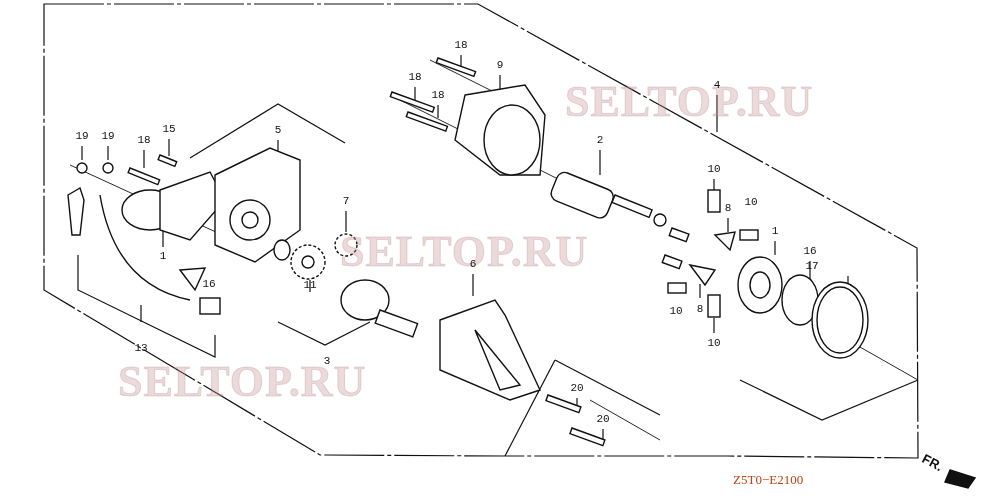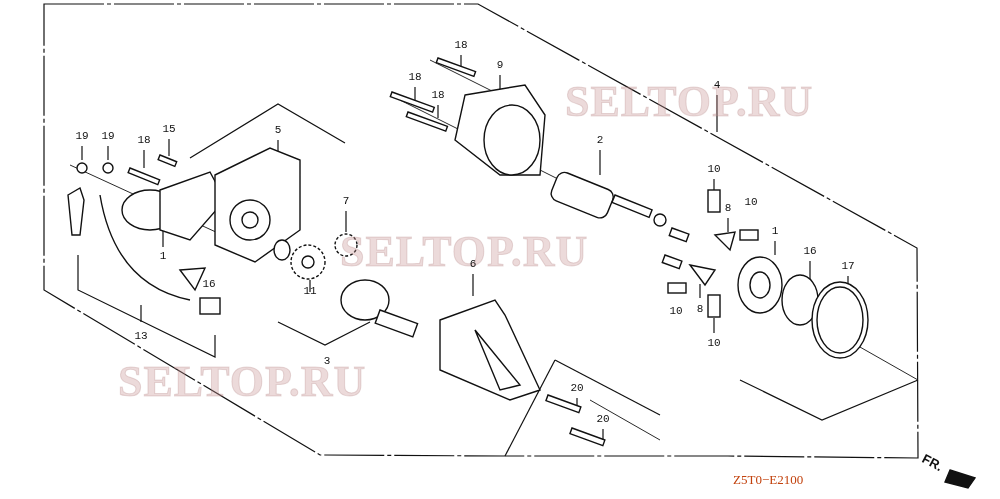--- a/index.html
+++ b/index.html
@@ -141,36 +141,36 @@
   <div class="wm" style="left:118px;top:360px;">SELTOP.RU</div>
 
   <div class="lbl" style="left:82px;top:136px;">19</div>
   <div class="lbl" style="left:108px;top:136px;">19</div>
   <div class="lbl" style="left:144px;top:140px;">18</div>
   <div class="lbl" style="left:169px;top:129px;">15</div>
   <div class="lbl" style="left:278px;top:130px;">5</div>
   <div class="lbl" style="left:163px;top:256px;">1</div>
   <div class="lbl" style="left:346px;top:201px;">7</div>
   <div class="lbl" style="left:209px;top:284px;">16</div>
-  <div class="lbl" style="left:310px;top:291px;">11</div>
-  <div class="lbl" style="left:141px;top:336px;">13</div>
+  <div class="lbl" style="left:310px;top:285px;">11</div>
+  <div class="lbl" style="left:141px;top:348px;">13</div>
   <div class="lbl" style="left:327px;top:361px;">3</div>
   <div class="lbl" style="left:461px;top:45px;">18</div>
   <div class="lbl" style="left:500px;top:65px;">9</div>
   <div class="lbl" style="left:415px;top:77px;">18</div>
   <div class="lbl" style="left:438px;top:95px;">18</div>
   <div class="lbl" style="left:717px;top:85px;">4</div>
   <div class="lbl" style="left:600px;top:140px;">2</div>
   <div class="lbl" style="left:473px;top:264px;">6</div>
   <div class="lbl" style="left:714px;top:169px;">10</div>
   <div class="lbl" style="left:728px;top:208px;">8</div>
   <div class="lbl" style="left:751px;top:202px;">10</div>
   <div class="lbl" style="left:775px;top:231px;">1</div>
   <div class="lbl" style="left:810px;top:251px;">16</div>
-  <div class="lbl" style="left:848px;top:266px;">17</div>
+  <div class="lbl" style="left:812px;top:266px;">17</div>
   <div class="lbl" style="left:676px;top:311px;">10</div>
   <div class="lbl" style="left:700px;top:309px;">8</div>
   <div class="lbl" style="left:714px;top:343px;">10</div>
   <div class="lbl" style="left:577px;top:388px;">20</div>
   <div class="lbl" style="left:603px;top:419px;">20</div>
 
   <div class="code">Z5T0−E2100</div>
   <div class="fr">FR.</div>
 </div>
 

